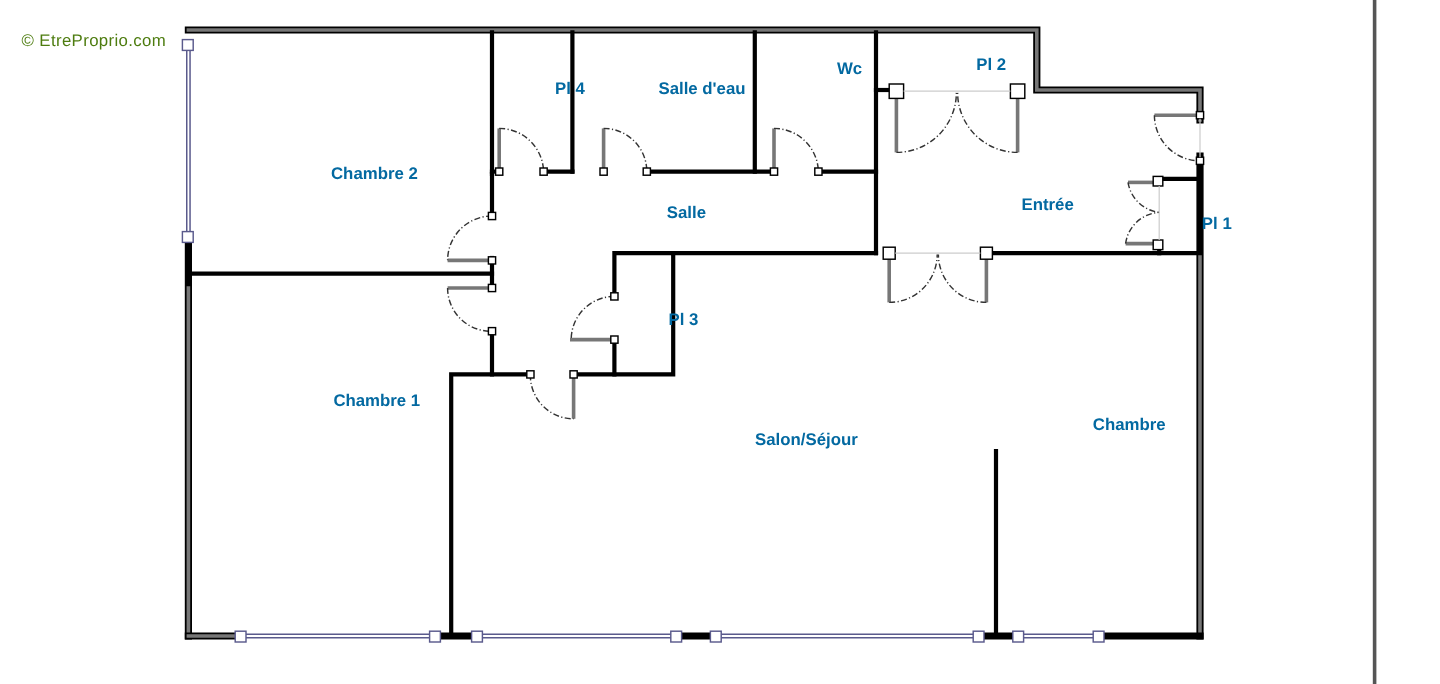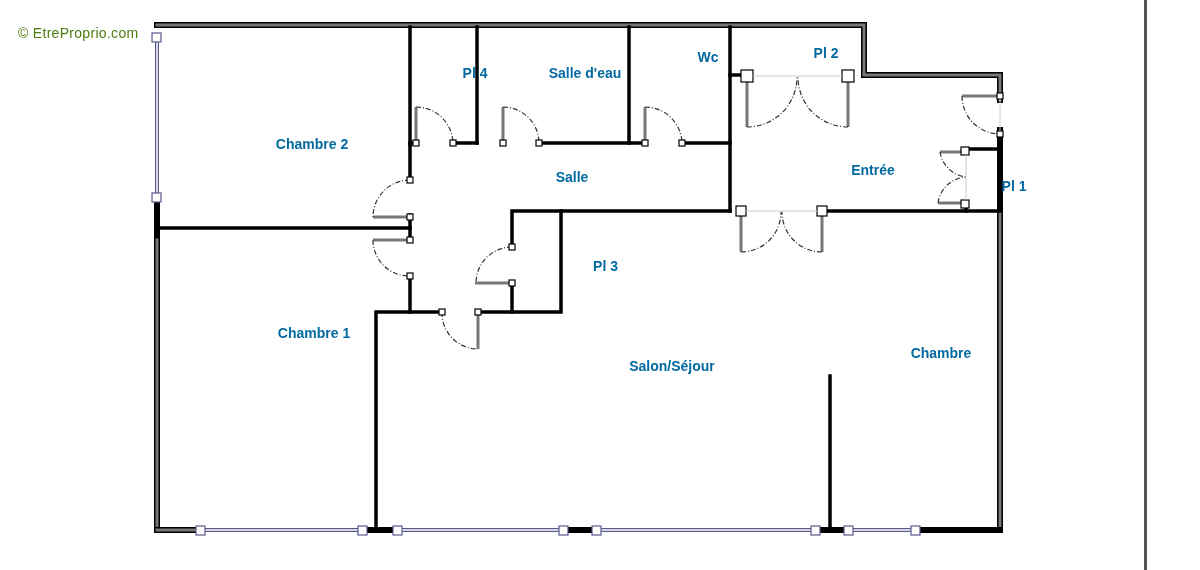--- a/index.html
+++ b/index.html
@@ -158,15 +158,15 @@
 
 <div class="label" style="left:280px;top:144px;">Chambre 2</div>
 <div class="label" style="left:282px;top:333px;">Chambre 1</div>
 <div class="label" style="left:443px;top:73px;">Pl 4</div>
 <div class="label" style="left:553px;top:73px;">Salle d'eau</div>
 <div class="label" style="left:676px;top:57px;">Wc</div>
 <div class="label" style="left:794px;top:53px;">Pl 2</div>
 <div class="label" style="left:540px;top:177px;">Salle</div>
 <div class="label" style="left:841px;top:170px;">Entrée</div>
 <div class="label" style="left:982px;top:186px;">Pl 1</div>
-<div class="label" style="left:556px;top:266px;padding-left:35px;">Pl 3</div>
+<div class="label" style="left:520px;top:266px;padding-left:35px;">Pl 3</div>
 <div class="label" style="left:640px;top:366px;">Salon/Séjour</div>
 <div class="label" style="left:909px;top:353px;">Chambre</div>
 
 </body></html>

